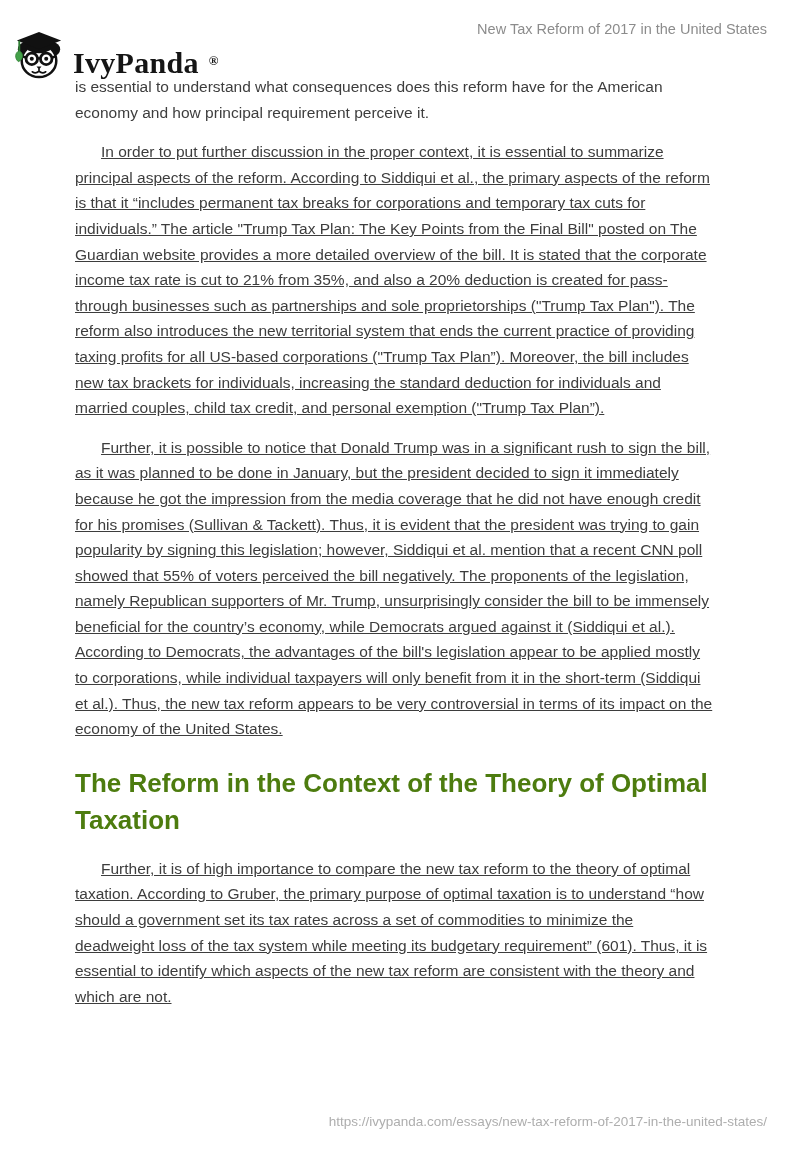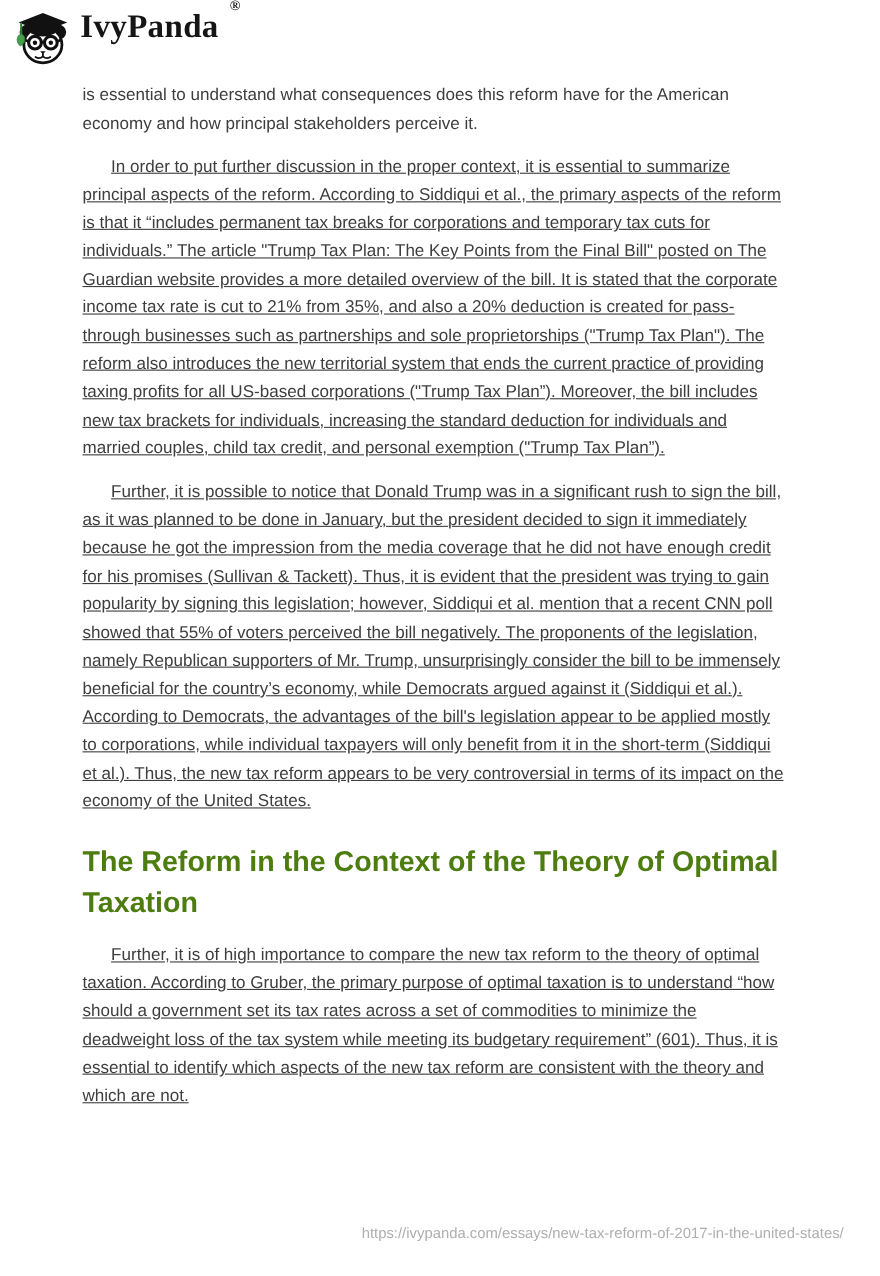--- a/index.html
+++ b/index.html
@@ -16,22 +16,23 @@
   .page-header {
     display: flex;
     justify-content: space-between;
     align-items: flex-start;
     height: 70px;
     padding: 8px 33px 0 14px;
     box-sizing: border-box;
   }
   .brand {
     display: flex;
-    align-items: flex-start;
+    align-items: flex-end;
     gap: 9px;
+    margin-top: 20px;
   }
   .logo-icon svg { display: block; }
   .brand-name {
     font-family: "Liberation Serif", serif;
     font-weight: 700;
     font-size: 30px;
     color: #151515;
     letter-spacing: 0.3px;
   }
   .reg-mark {
@@ -109,24 +110,25 @@
         <path d="M14.5 17 v6 q11.5 6.5 23 0 v-6 z" fill="#111"></path>
         <polygon points="26,4 49,13 26,22 3,13" fill="#111"></polygon>
 
         <path d="M5.5 14 v9.5" stroke="#2f7d33" stroke-width="2" stroke-linecap="round"></path>
         <path d="M5.5 23.5 C 0.8 25.5, 0.4 31.5, 4.6 35 C 10 32.5, 10.4 26.3, 5.5 23.5 Z" fill="#44a14a" stroke="#2f7d33" stroke-width="0.8"></path>
       </svg>
     </span>
     <span class="brand-name">IvyPanda</span>
       <span class="reg-mark">®</span>
   </div>
+  <div class="doc-title">New Tax Reform of 2017 in the United States</div>
 </header>
 
 <main class="article">
-  <p>is essential to understand what consequences does this reform have for the American economy and how principal stakeholders perceive it.</p>
+  <p>is essential to understand what consequences does this reform have for the American economy and how principal requirement perceive it.</p>
   <p class="indent">In order to put further discussion in the proper context, it is essential to summarize principal aspects of the reform. According to Siddiqui et al., the primary aspects of the reform is that it “includes permanent tax breaks for corporations and temporary tax cuts for individuals.” The article "Trump Tax Plan: The Key Points from the Final Bill" posted on The Guardian website provides a more detailed overview of the bill. It is stated that the corporate income tax rate is cut to 21% from 35%, and also a 20% deduction is created for pass-through businesses such as partnerships and sole proprietorships ("Trump Tax Plan"). The reform also introduces the new territorial system that ends the current practice of providing taxing profits for all US-based corporations ("Trump Tax Plan”). Moreover, the bill includes new tax brackets for individuals, increasing the standard deduction for individuals and married couples, child tax credit, and personal exemption ("Trump Tax Plan”).</p>
   <p class="indent">Further, it is possible to notice that Donald Trump was in a significant rush to sign the bill, as it was planned to be done in January, but the president decided to sign it immediately because he got the impression from the media coverage that he did not have enough credit for his promises (Sullivan &amp; Tackett). Thus, it is evident that the president was trying to gain popularity by signing this legislation; however, Siddiqui et al. mention that a recent CNN poll showed that 55% of voters perceived the bill negatively. The proponents of the legislation, namely Republican supporters of Mr. Trump, unsurprisingly consider the bill to be immensely beneficial for the country’s economy, while Democrats argued against it (Siddiqui et al.). According to Democrats, the advantages of the bill's legislation appear to be applied mostly to corporations, while individual taxpayers will only benefit from it in the short-term (Siddiqui et al.). Thus, the new tax reform appears to be very controversial in terms of its impact on the economy of the United States.</p>
   <h2>The Reform in the Context of the Theory of Optimal Taxation</h2>
   <p class="indent">Further, it is of high importance to compare the new tax reform to the theory of optimal taxation. According to Gruber, the primary purpose of optimal taxation is to understand “how should a government set its tax rates across a set of commodities to minimize the deadweight loss of the tax system while meeting its budgetary requirement” (601). Thus, it is essential to identify which aspects of the new tax reform are consistent with the theory and which are not.</p>
 </main>
 
 <footer class="page-footer">
   <a href="#" class="page-url">https://ivypanda.com/essays/new-tax-reform-of-2017-in-the-united-states/</a>
 </footer>
 

